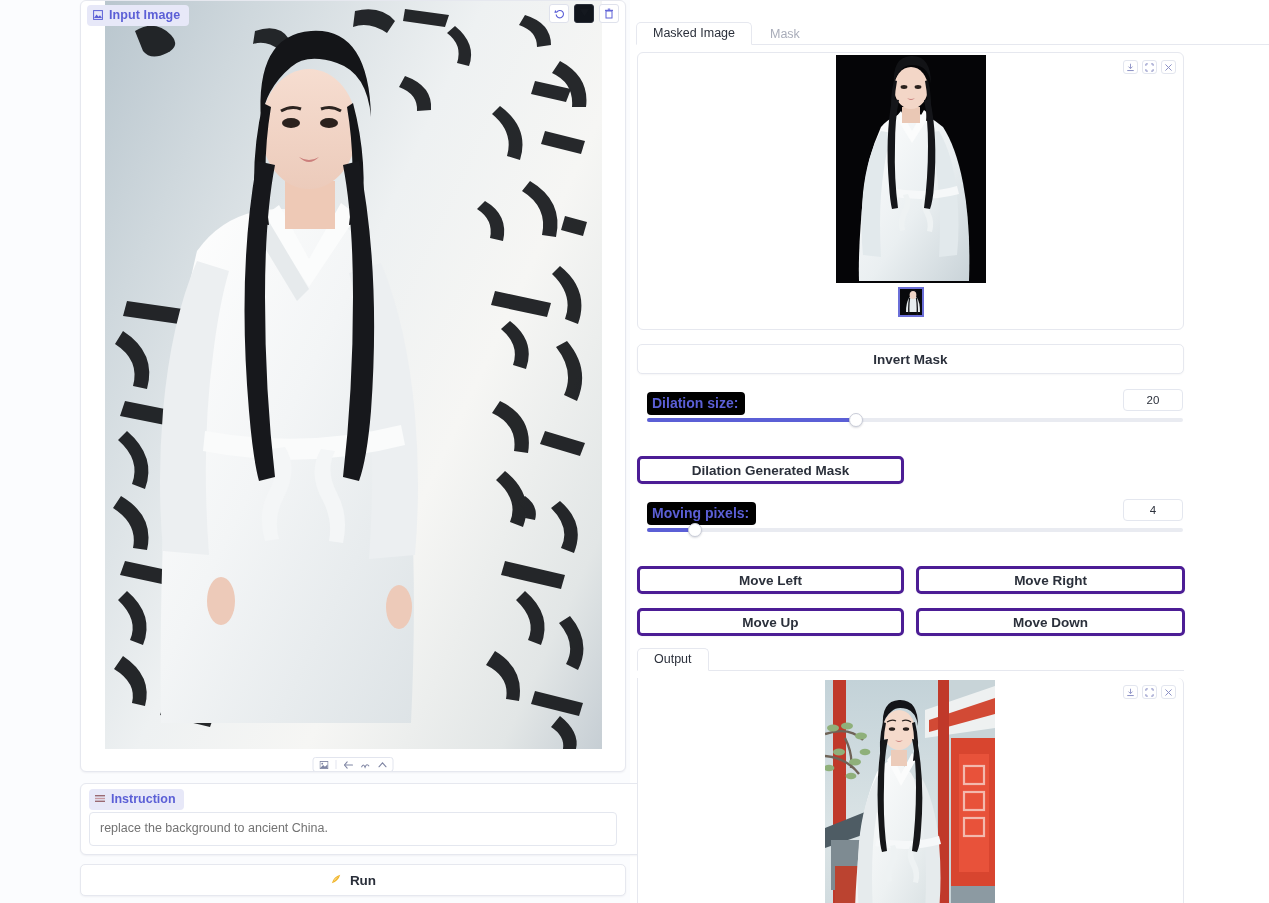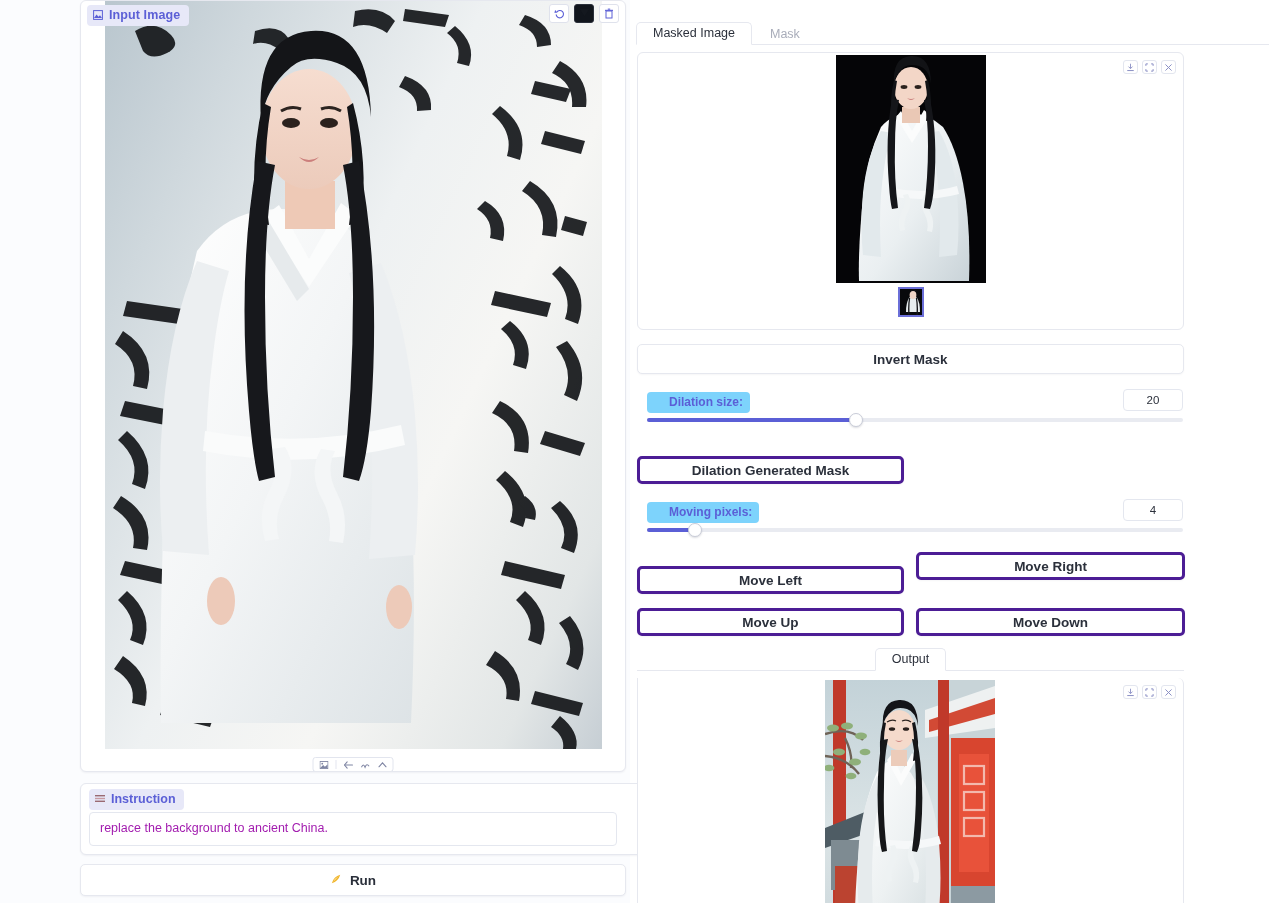--- a/index.html
+++ b/index.html
@@ -132,21 +132,21 @@
   }
   .instr-input {
     position: absolute;
     left: 8px; top: 28px;
     width: 528px; height: 34px;
     border: 1px solid #e4e7ef;
     border-radius: 4px;
     background: #ffffff;
     font-family: "Liberation Sans", sans-serif;
     font-size: 12.5px;
-    color: #a21caf;
+    color: #737373;
     padding: 8px 10px;
     resize: none;
     outline: none;
     line-height: 1.2;
   }
   .resize-grip {
     position: absolute; right: 10px; bottom: 11px;
     width: 7px; height: 7px; pointer-events: none;
   }
 
@@ -250,23 +250,23 @@
     box-shadow: 0 1px 2px rgba(20,25,50,.04);
     display: flex; align-items: center; justify-content: center;
     font-size: 13.5px; color: #2b303b; font-weight: bold;
     cursor: pointer;
   }
   #invert-mask { top: 320px; }
 
   .slider-row { position: absolute; left: 1px; width: 547px; }
   .slider-label {
     position: absolute; left: 10px; top: 0;
-    background: #7dd3fc; color: #5b5fd6;
-    font-size: 12px; font-weight: bold;
-    padding: 3px 7px 4px 22px; border-radius: 4px;
+    background: #000000; color: #5b5fd6;
+    font-size: 14px; font-weight: bold;
+    padding: 3px 7px 4px 5px; border-radius: 4px;
   }
   .slider-value {
     position: absolute; right: 1px; top: -3px;
     width: 60px; height: 22px;
     border: 1px solid #e4e7ef; border-radius: 4px;
     background: #ffffff;
     display: flex; align-items: center; justify-content: center;
     font-size: 11.5px; color: #2b303b;
     cursor: text;
   }
@@ -290,21 +290,21 @@
     display: flex; align-items: center; justify-content: center;
     font-size: 13.5px; color: #2b303b; font-weight: bold;
     cursor: pointer;
   }
   .half-left { left: 1px; width: 267px; }
   .half-right { left: 280px; width: 269px; }
 
   #output-tabbar {
     position: absolute; left: 1px; top: 625px; width: 547px; height: 22px;
     border-bottom: 1px solid #e6e8ef;
-    display: flex; align-items: flex-end; justify-content: center;
+    display: flex; align-items: flex-end;
   }
   #output-panel {
     position: absolute; left: 1px; top: 654px; width: 547px; height: 260px;
     border: 1px solid #e6e8ef; border-top: none; border-radius: 0 6px 6px 6px;
     background: #ffffff; overflow: hidden;
   }
   .output-img {
     position: absolute; left: 187px; top: 2px;
     width: 170px; height: 255px;
     overflow: hidden;
@@ -588,21 +588,21 @@
     <div class="slider-row" style="top:478px;">
       <div class="slider-label">Moving pixels:</div>
       <div class="slider-value">4</div>
       <div class="track">
         <div class="fill" style="width:9%;"></div>
         <div class="knob" style="left:9%;"></div>
       </div>
     </div>
 
     <div class="half-btn half-left" style="top:542px;text-align:center;">Move Left</div>
-    <div class="half-btn half-right" style="top:528px;">Move Right</div>
+    <div class="half-btn half-right" style="top:542px;">Move Right</div>
     <div class="half-btn half-left" style="top:584px;">Move Up</div>
     <div class="half-btn half-right" style="top:584px;">Move Down</div>
 
     <div id="output-tabbar">
       <div class="tab active">Output</div>
     </div>
 
     <div id="output-panel">
       <div class="panel-tools">
         <div class="ptool" title="Download">

